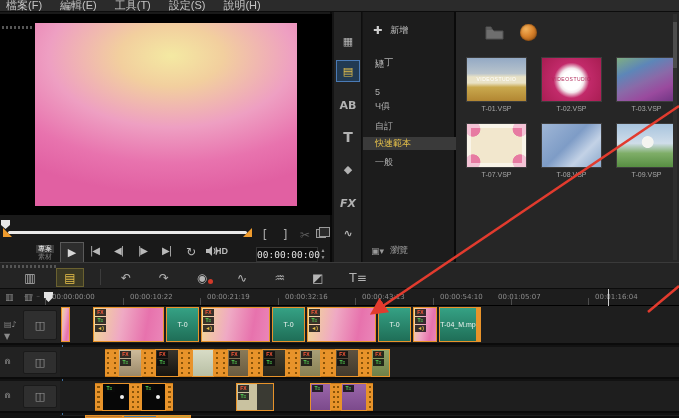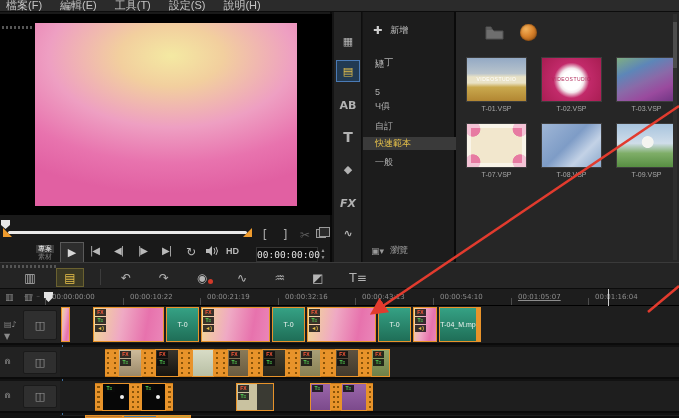--- a/index.html
+++ b/index.html
@@ -153,21 +153,21 @@
     <div class="nav-btn glyph" style="left:114px">◀|</div>
     <div class="nav-btn glyph" style="left:138px">|▶</div>
     <div class="nav-btn glyph" style="left:162px">▶|</div>
     <div class="nav-btn glyph" style="left:186px;font-size:12px">↻</div>
     <div class="nav-btn" id="speaker-icon" style="left:206px">
       <svg width="13" height="10" viewBox="0 0 13 10">
           <polygon points="0,3 3,3 6,0 6,10 3,7 0,7" fill="#b9b9b9"></polygon>
           <path d="M8 2 q2 3 0 6 M10 1 q3 4 0 8" stroke="#b9b9b9" stroke-width="1" fill="none"></path>
         </svg>
     </div>
-    <div class="nav-btn" id="hd-label" style="left:226px">HD</div>
+    <div class="nav-btn" id="hd-label" style="left:215px">HD</div>
     <div id="timecode-box" class="abs">00:00:00:00</div>
     <div id="timecode-stepper" class="abs">▲<br>▼</div>
   </div>
 
   <div id="tools-rail" class="abs">
       <div class="rail-item glyph" style="top: 18px;">▦</div>
       <div class="rail-item glyph sel" style="top: 48px;">▤</div>
       <div class="rail-item glyph" style="top: 82px;">AB</div>
       <div class="rail-item glyph" style="top: 114px; font-size: 14px;">T</div>
       <div class="rail-item glyph" style="top: 146px;">◆</div>
@@ -248,21 +248,21 @@
       <div class="ruler-tick-label" style="left: 130px;">00:00:10:22</div>
       <div class="ruler-tick-mark" style="left: 123px;"></div>
       <div class="ruler-tick-label" style="left: 207px;">00:00:21:19</div>
       <div class="ruler-tick-mark" style="left: 200px;"></div>
       <div class="ruler-tick-label" style="left: 285px;">00:00:32:16</div>
       <div class="ruler-tick-mark" style="left: 278px;"></div>
       <div class="ruler-tick-label" style="left: 362px;">00:00:43:13</div>
       <div class="ruler-tick-mark" style="left: 355px;"></div>
       <div class="ruler-tick-label" style="left: 440px;">00:00:54:10</div>
       <div class="ruler-tick-mark" style="left: 433px;"></div>
-      <div class="ruler-tick-label" style="left: 518px; text-decoration: underline;">00:01:05:07</div>
+      <div class="ruler-tick-label" style="left: 498px;">00:01:05:07</div>
       <div class="ruler-tick-mark" style="left: 511px;"></div>
       <div class="ruler-tick-label" style="left: 595px;">00:01:16:04</div>
       <div class="ruler-tick-mark" style="left: 588px;"></div>
     </div>
   <div id="playhead-line" class="abs" style="left: 608px;"></div>
 
   <div id="tracks" class="abs">
     <div id="start-line" class="abs"></div>
   <div class="track-lane" id="lane0" style="top: 0px; height: 39px;">
         <div class="clip clip-pink" style="left: 1px; width: 9px; top: 1px; height: 35px;"></div>

